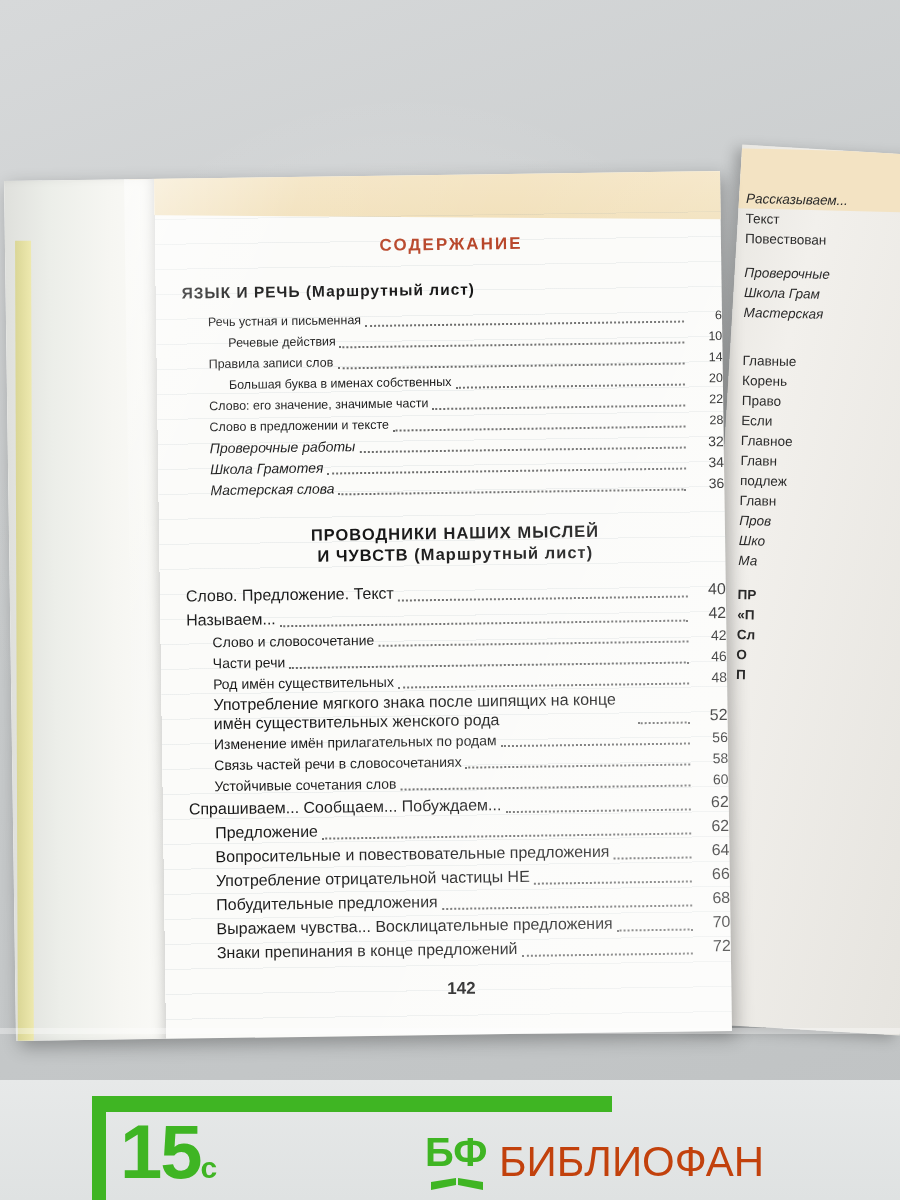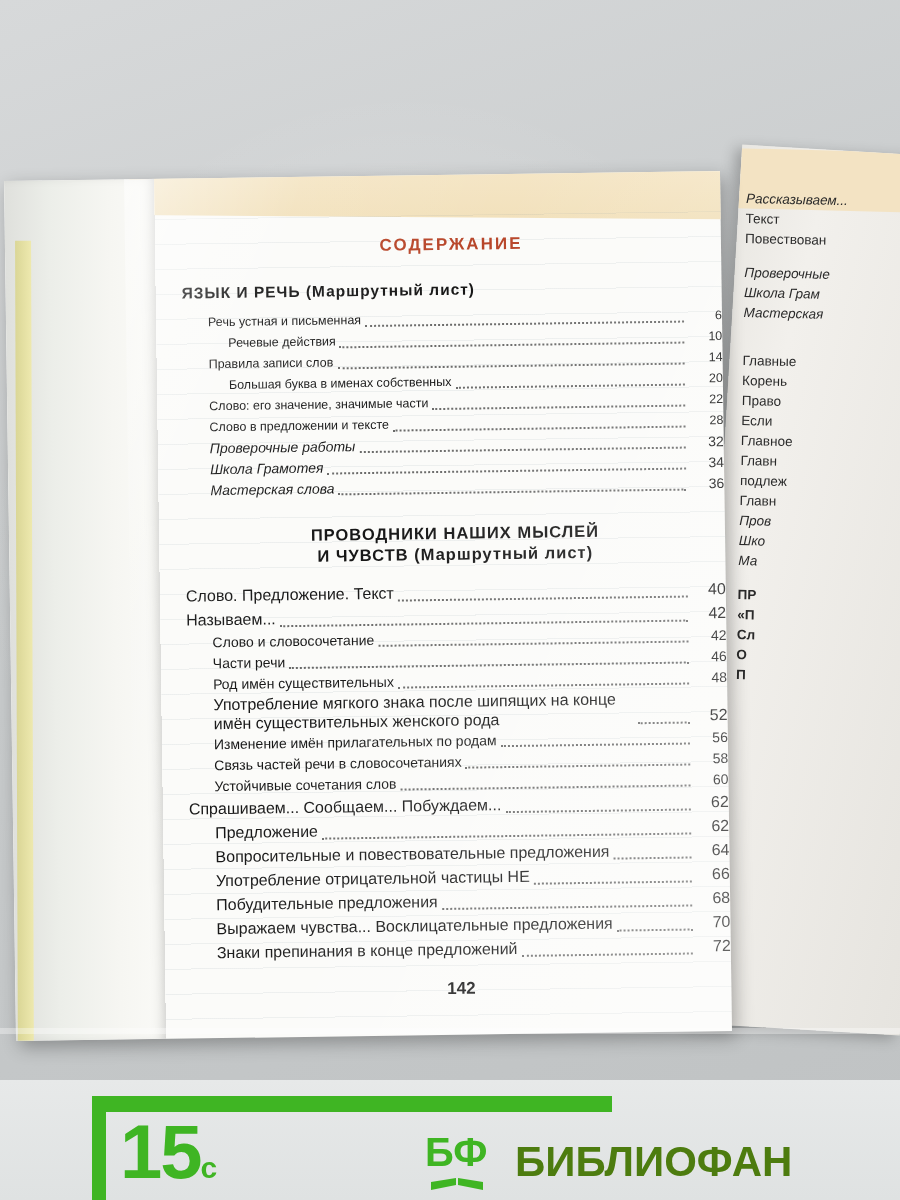--- a/index.html
+++ b/index.html
@@ -118,30 +118,30 @@
   }
   .green-bar{
     position:absolute;left:92px;top:16px;width:520px;height:16px;background:#3fb523;
   }
   .price{
     position:absolute;left:120px;top:34px;font-size:76px;font-weight:bold;color:#3fb523;
     letter-spacing:-2px;line-height:76px;
   }
   .price .cur{font-size:30px;vertical-align:baseline;}
   .brand{
-    position:absolute;left:425px;top:52px;display:flex;align-items:center;gap:26px;
+    position:absolute;left:425px;top:52px;display:flex;align-items:center;gap:10px;
   }
   .bf{
     width:64px;height:60px;position:relative;color:#3fb523;font-weight:bold;font-size:40px;
     line-height:40px;
   }
   .bf .book{
     position:absolute;left:4px;bottom:0;width:56px;height:16px;
   }
-  .brandname{font-size:42px;font-weight:bold;color:#4d7c0f;letter-spacing:0px;}
+  .brandname{font-size:42px;font-weight:normal;color:#c2410c;letter-spacing:0px;}
   .corner{
     position:absolute;left:92px;top:16px;width:14px;height:110px;background:#3fb523;
   }
   
   .desk-line{
     position:absolute;left:0;top:1028px;width:900px;height:6px;background:rgba(255,255,255,.35);
   }
 </style>
 </head>
 <body>

